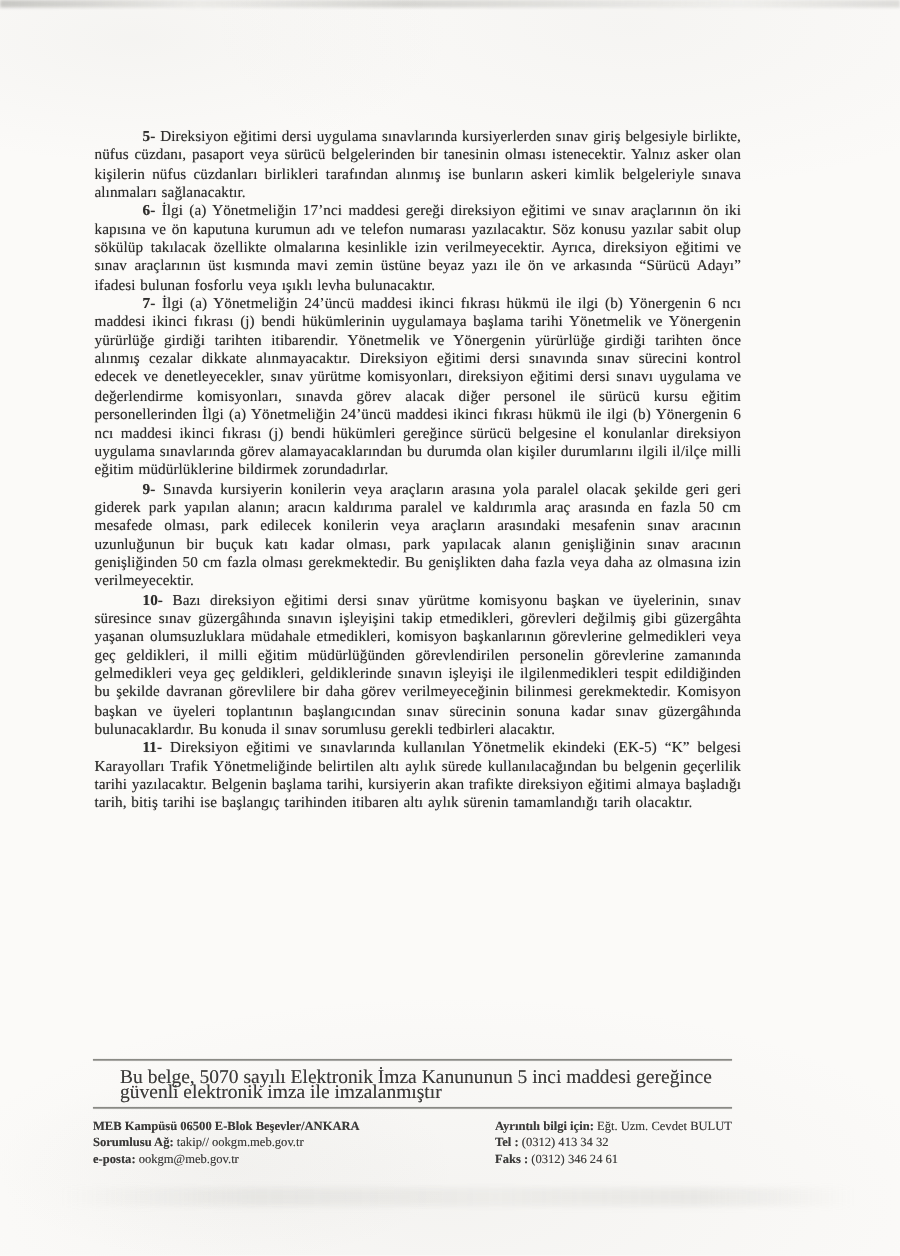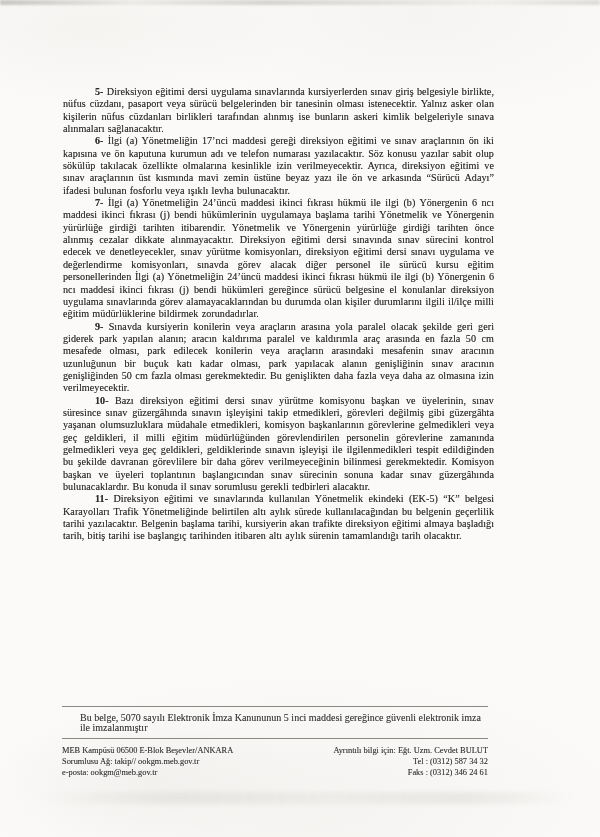--- a/index.html
+++ b/index.html
@@ -42,35 +42,35 @@
     text-shadow:0 0 .45px rgba(46,45,44,.55);
   }
   .para{margin:0;text-indent:32px;}
   .pnum{font-weight:bold;}
   .footer{
     position:absolute;left:62px;top:706px;width:426px;
     color:#3a3938;
   }
   .rule{height:1px;background:#8a8a85;box-shadow:0 0 .6px #8a8a85;}
   .legal{
-    font-size:10px;line-height:10px;
+    font-size:13px;line-height:10px;
     margin:6px 0 5px 1px;
     color:#3c3b3a;
     text-shadow:0 0 .4px rgba(60,59,58,.5);
     padding-left:17px;
   }
   .contact{
     display:flex;justify-content:space-between;
     margin-top:7px;
     font-size:8.4px;line-height:10.8px;
     text-shadow:0 0 .4px rgba(60,59,58,.5);
   }
   .contact .col-left{text-align:left;}
-  .contact .col-right{text-align:right;margin-left:19px;}
-  .b{font-weight:normal;}
+  .contact .col-right{text-align:left;margin-left:19px;}
+  .b{font-weight:bold;}
 </style>
 </head>
 <body>
 
 <div class="page">
 
   <div class="scan-edge-top"></div>
 
   <main class="body-text">
     <p class="para"><span class="pnum">5-</span> <span>Direksiyon eğitimi dersi uygulama sınavlarında kursiyerlerden sınav giriş belgesiyle birlikte, nüfus cüzdanı, pasaport veya sürücü belgelerinden bir tanesinin olması istenecektir. Yalnız asker olan kişilerin nüfus cüzdanları birlikleri tarafından alınmış ise bunların askeri kimlik belgeleriyle sınava alınmaları sağlanacaktır.</span></p>
@@ -86,21 +86,21 @@
     <div class="legal">Bu belge, 5070 sayılı Elektronik İmza Kanununun 5 inci maddesi gereğince güvenli elektronik imza ile imzalanmıştır</div>
     <div class="rule"></div>
     <div class="contact">
       <div class="col-left">
         <div><span class="b">MEB  Kampüsü 06500 E-Blok Beşevler/ANKARA</span></div>
         <div><span class="b">Sorumlusu Ağ:</span> <span>takip// ookgm.meb.gov.tr</span></div>
         <div><span class="b">e-posta:</span> <span>ookgm@meb.gov.tr</span></div>
       </div>
       <div class="col-right">
         <div><span class="b">Ayrıntılı bilgi için:</span> <span>Eğt. Uzm. Cevdet BULUT</span></div>
-        <div><span class="b">Tel :</span> <span>(0312) 587 34 32</span></div>
+        <div><span class="b">Tel :</span> <span>(0312) 413 34 32</span></div>
         <div><span class="b">Faks :</span> <span>(0312) 346 24 61</span></div>
       </div>
     </div>
   </footer>
 
   <div class="scan-smudge-bottom"></div>
 
 </div>
 
 </body></html>

